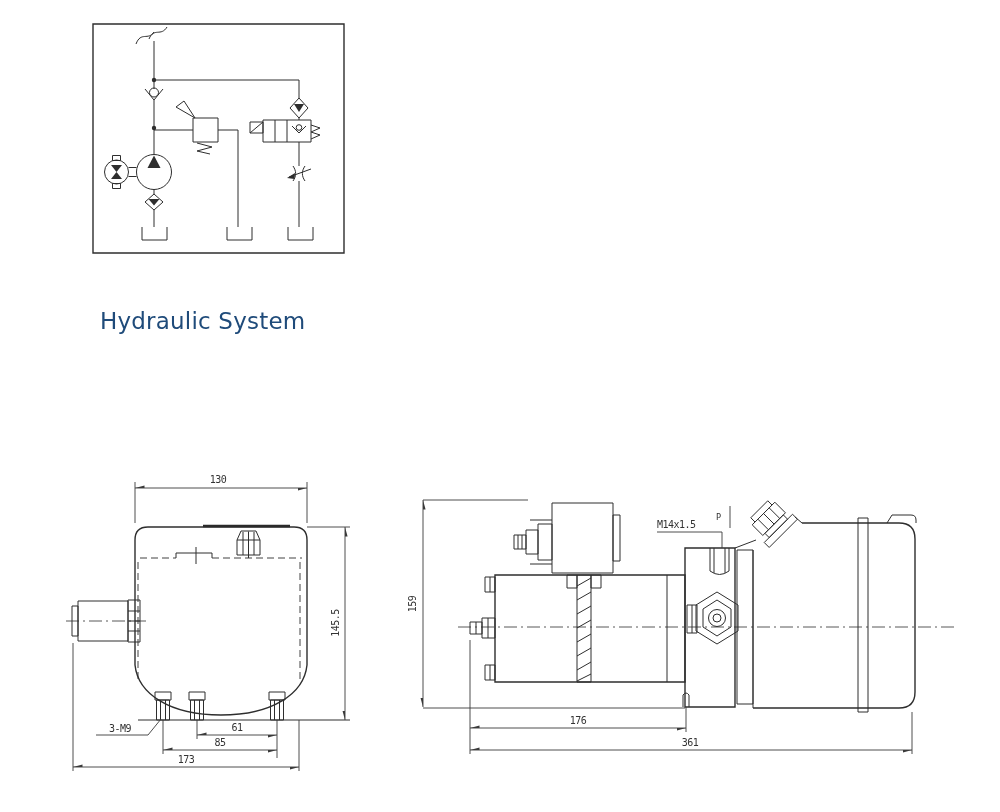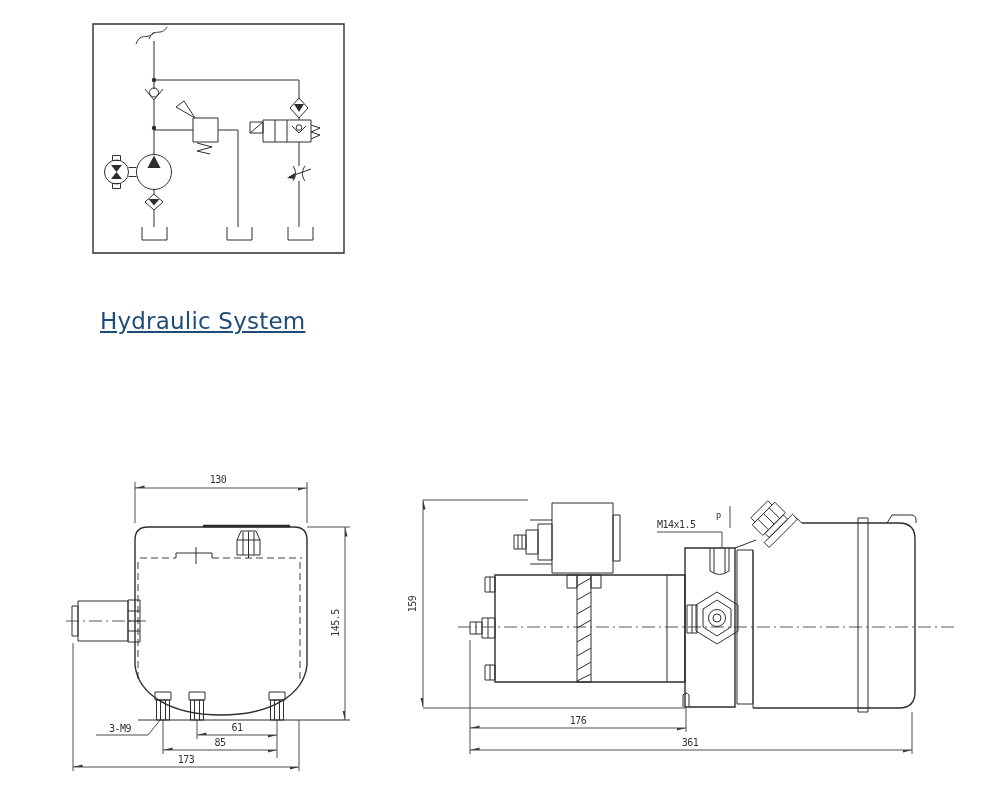--- a/index.html
+++ b/index.html
@@ -1,19 +1,19 @@
 <!DOCTYPE html>
 <html><head>
 <meta charset="utf-8">
 <style>
   html,body{margin:0;padding:0;background:#ffffff;}
   body{width:1000px;height:812px;position:relative;overflow:hidden;
        font-family:"DejaVu Sans", "Liberation Sans", sans-serif;}
   .abs{position:absolute;}
-  #title{left:100px;top:308px;font-size:23px;color:#1f4b7a;letter-spacing:0.2px;text-decoration:underline;}
+  #title{left:100px;top:308px;font-size:23px;color:#1f4b7a;letter-spacing:0.2px;}
   svg{display:block;}
   svg line,svg path,svg rect,svg polygon,svg circle,svg polyline{vector-effect:non-scaling-stroke;}
   .ln{stroke:#2e2e2e;stroke-width:1;fill:none;}
   .ln2{stroke:#2e2e2e;stroke-width:1.4;fill:none;}
   .thick{stroke:#2a2a2a;stroke-width:2.6;fill:none;}
   .fill{fill:#2e2e2e;stroke:none;}
   .dash{stroke:#2e2e2e;stroke-width:0.9;fill:none;stroke-dasharray:7 4;}
   .cdash{stroke:#2e2e2e;stroke-width:0.8;fill:none;stroke-dasharray:13 4 2 4;}
   .dim{stroke:#3a3a3a;stroke-width:0.9;fill:none;}
   .dimtxt{font-family:"DejaVu Sans Mono","DejaVu Sans",monospace;font-size:10px;fill:#333;letter-spacing:-0.5px;}

